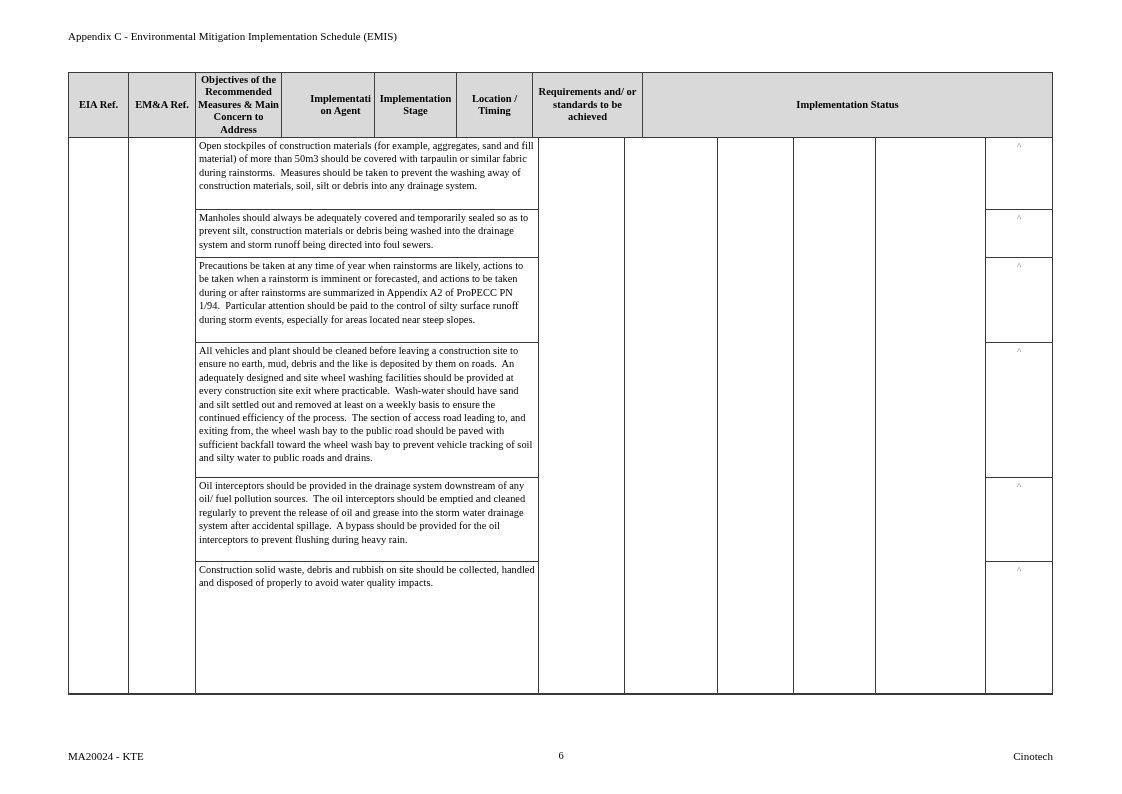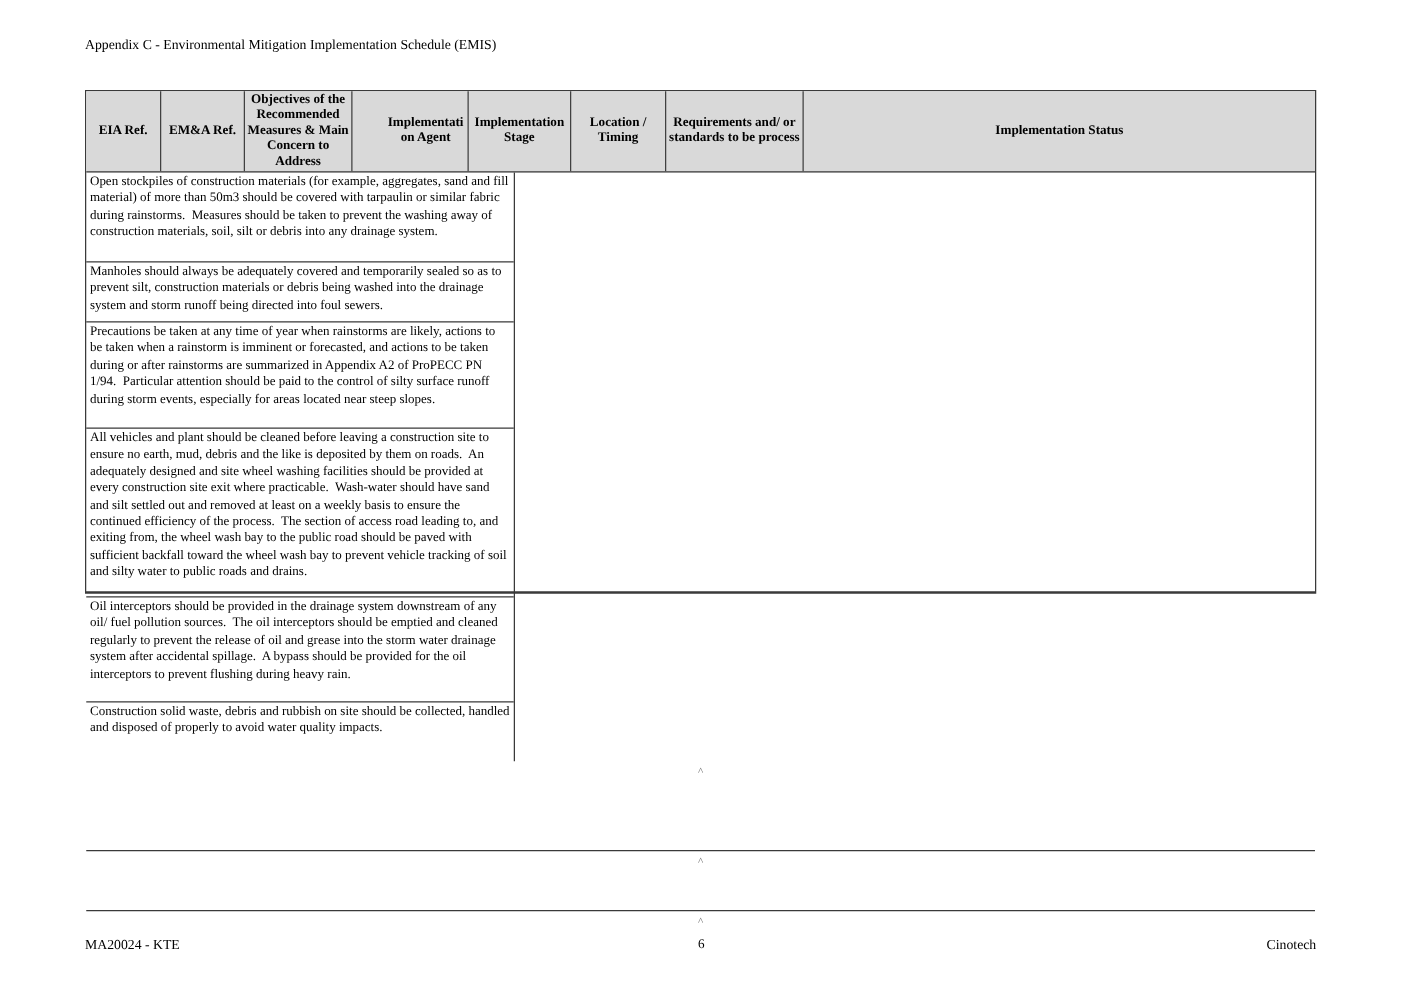--- a/index.html
+++ b/index.html
@@ -48,22 +48,21 @@
     font-size: 10.5px;
     line-height: 12.4px;
     padding: 1px 2px;
     box-sizing: border-box;
     border-right: 1px solid #404040;
   }
   .th:last-child { border-right: none; }
   .th.break-word { word-break: break-all; }
   .tbody {
     display: flex;
-    height: 335px;
-    flex-direction: column;
+    height: 555px;
   }
   .col {
     box-sizing: border-box;
     border-right: 1px solid #3a3a3a;
   }
   .col:last-child { border-right: none; }
   .subcol {
     display: flex;
     flex-direction: column;
   }
@@ -125,21 +124,21 @@
 <div class="doc-title">Appendix C - Environmental Mitigation Implementation Schedule (EMIS)</div>
 
 <div class="emis-table">
   <div class="thead">
     <div class="th c1">EIA Ref.</div>
     <div class="th c2">EM&amp;A Ref.</div>
     <div class="th c4">Objectives of the Recommended Measures &amp; Main Concern to Address</div>
     <div class="th c5 break-word">Implementation Agent</div>
     <div class="th c7">Implementation Stage</div>
     <div class="th c6">Location / Timing</div>
-    <div class="th c8">Requirements and/ or standards to be process</div>
+    <div class="th c8">Requirements and/ or standards to be achieved</div>
     <div class="th c9">Implementation Status</div>
   </div>
   <div class="tbody">
     <div class="col c1"></div>
     <div class="col c2"></div>
     <div class="col c3 subcol">
       <div class="subrow rh1">Open stockpiles of construction materials (for example, aggregates, sand and fill material) of more than 50m3 should be covered with tarpaulin or similar fabric during rainstorms.  Measures should be taken to prevent the washing away of construction materials, soil, silt or debris into any drainage system.</div>
       <div class="subrow rh2">Manholes should always be adequately covered and temporarily sealed so as to prevent silt, construction materials or debris being washed into the drainage system and storm runoff being directed into foul sewers.</div>
       <div class="subrow rh3">Precautions be taken at any time of year when rainstorms are likely, actions to be taken when a rainstorm is imminent or forecasted, and actions to be taken during or after rainstorms are summarized in Appendix A2 of ProPECC PN 1/94.  Particular attention should be paid to the control of silty surface runoff during storm events, especially for areas located near steep slopes.</div>
       <div class="subrow rh4">All vehicles and plant should be cleaned before leaving a construction site to ensure no earth, mud, debris and the like is deposited by them on roads.  An adequately designed and site wheel washing facilities should be provided at every construction site exit where practicable.  Wash-water should have sand and silt settled out and removed at least on a weekly basis to ensure the continued efficiency of the process.  The section of access road leading to, and exiting from, the wheel wash bay to the public road should be paved with sufficient backfall toward the wheel wash bay to prevent vehicle tracking of soil and silty water to public roads and drains.</div>

